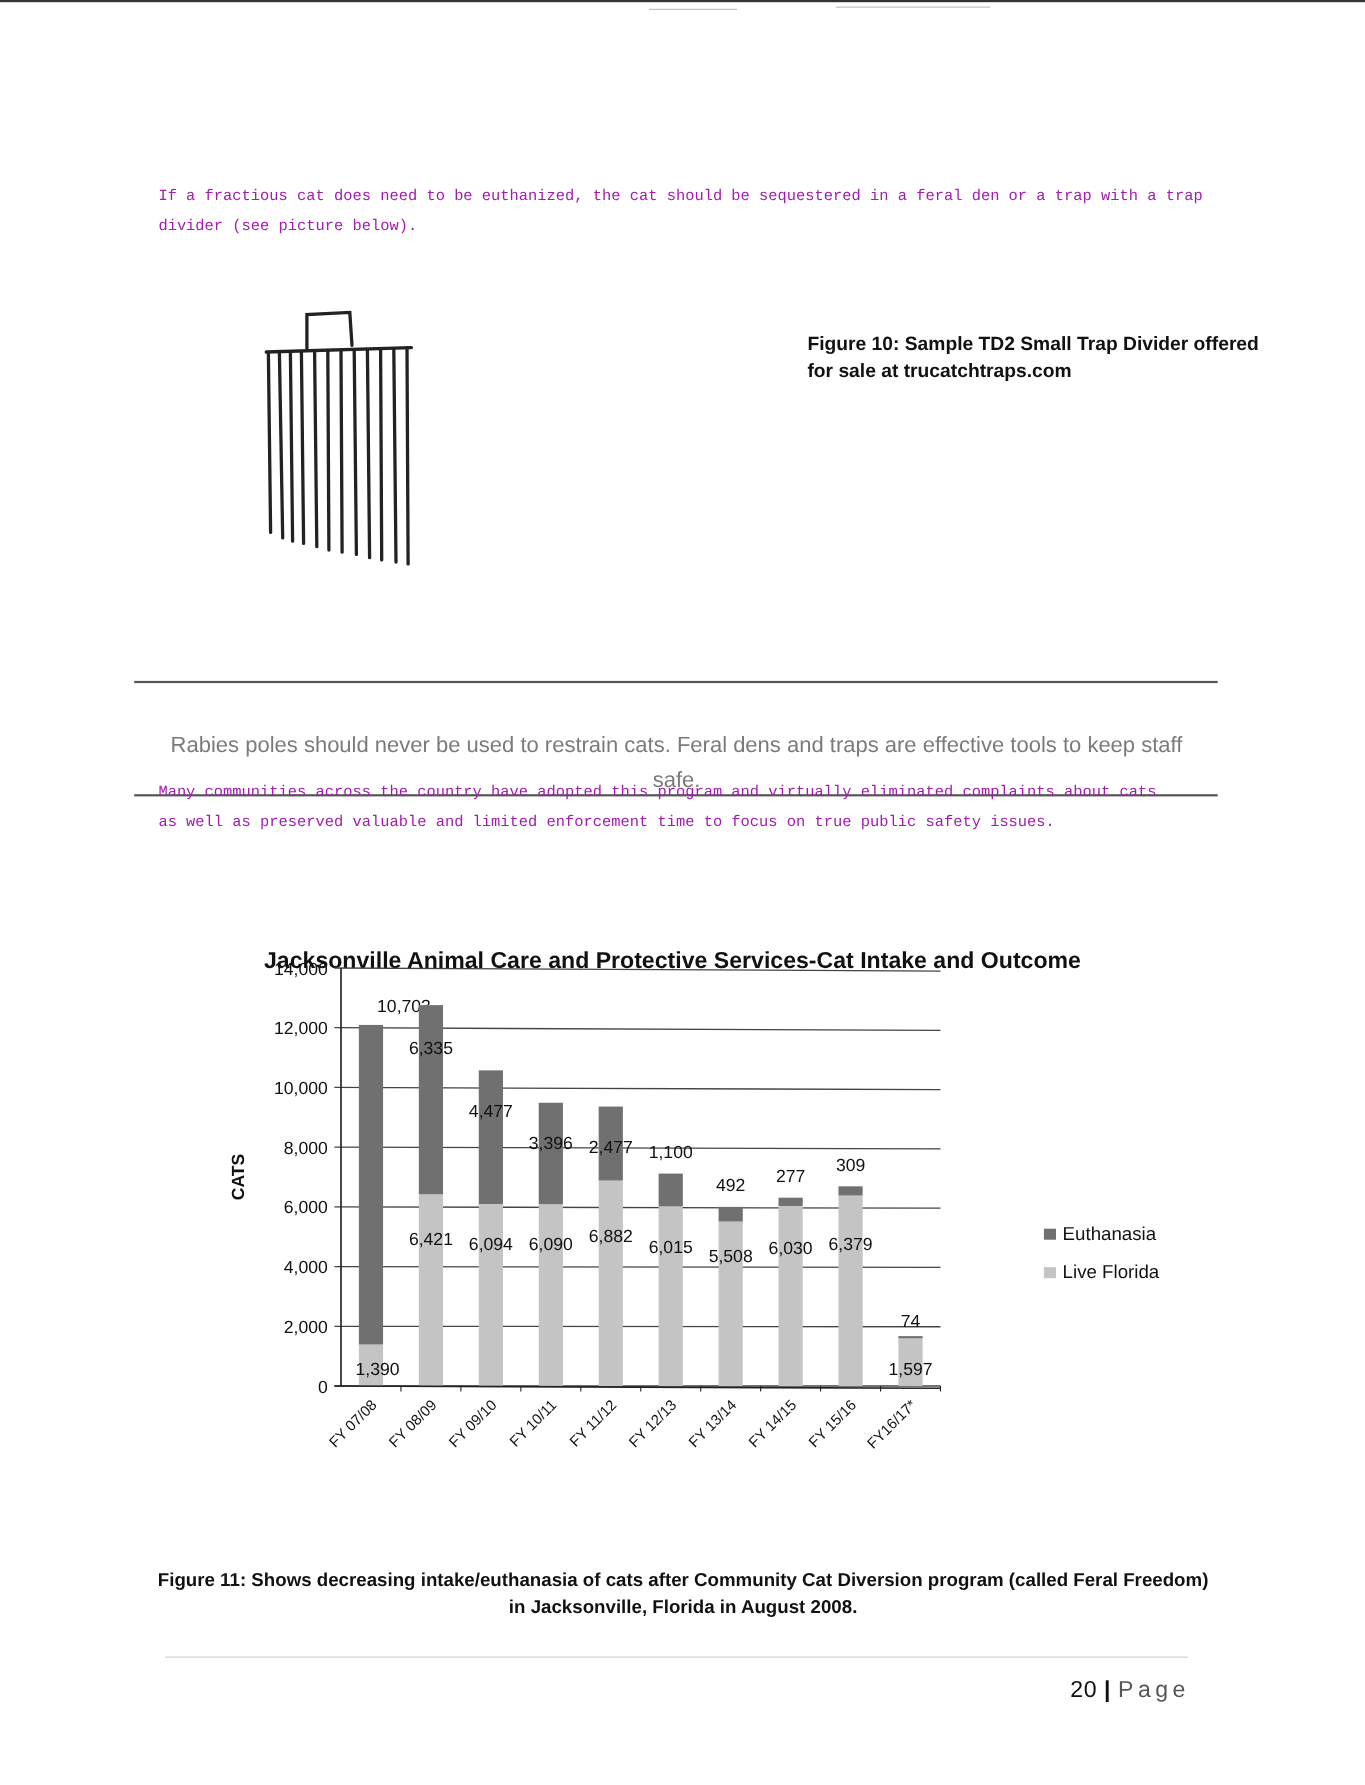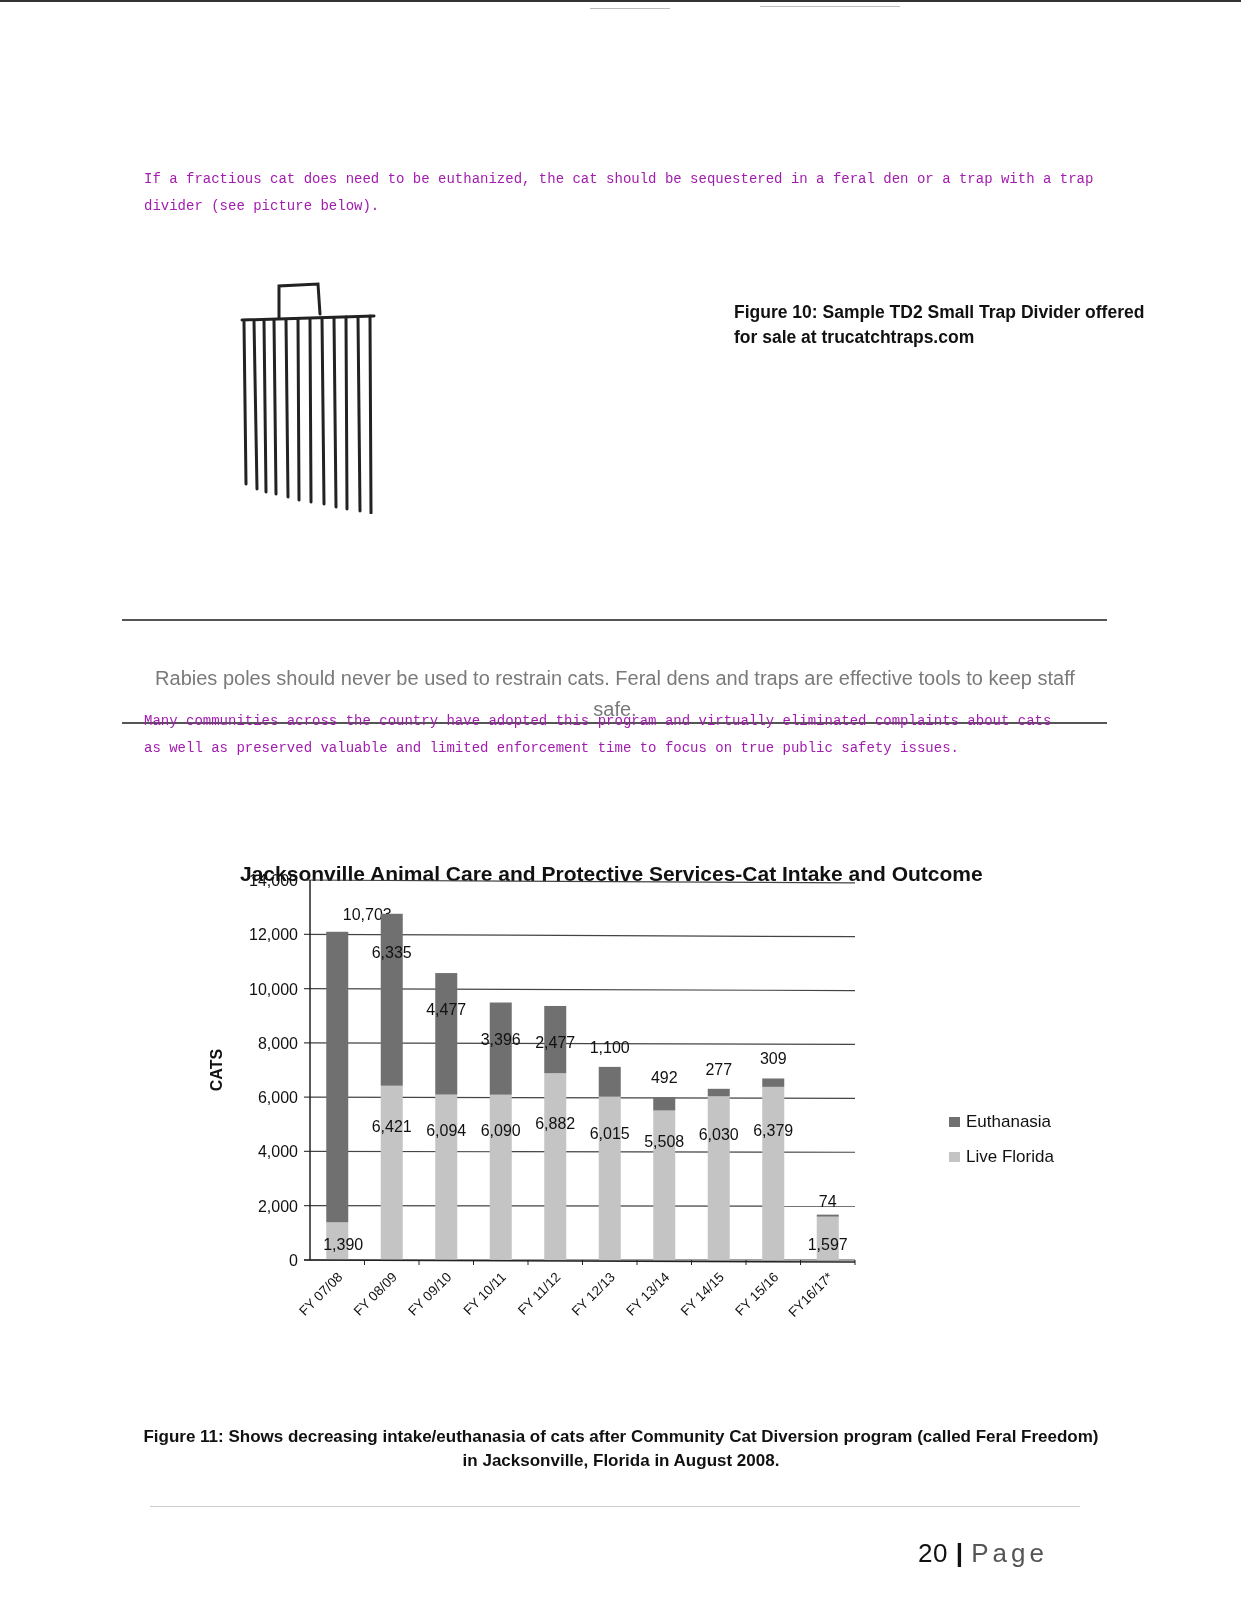--- a/index.html
+++ b/index.html
@@ -44,21 +44,21 @@
   #legend { position: absolute; left: 913px; top: 1112px; font-size: 17px; }
   .legend-item { display: flex; align-items: center; margin-bottom: 15px; margin-left: 36px; }
   .legend-swatch { width: 11px; height: 10px; margin-right: 6px; display: inline-block; }
 
   #fig11-caption {
     position: absolute; left: 141px; top: 1425px; width: 960px;
     font-weight: bold; font-size: 17px; line-height: 24px; text-align: center;
   }
   #footer-rule { position: absolute; left: 150px; top: 1506px; width: 930px; height: 1px; background: #ccc; }
   #page-number {
-    position: absolute; left: 918px; top: 1525px; font-size: 26px; letter-spacing: 0.5px; margin-top: 13px;
+    position: absolute; left: 973px; top: 1525px; font-size: 21px; letter-spacing: 0.5px;
   }
   #page-number .page-word { color: #555; letter-spacing: 4px; }
 </style>
 </head>
 <body>
 
 <div class="top-rule"></div>
 <div class="scan-smudge" style="left:590px;top:8px;width:80px;"></div>
 <div class="scan-smudge" style="left:760px;top:6px;width:140px;"></div>
 

